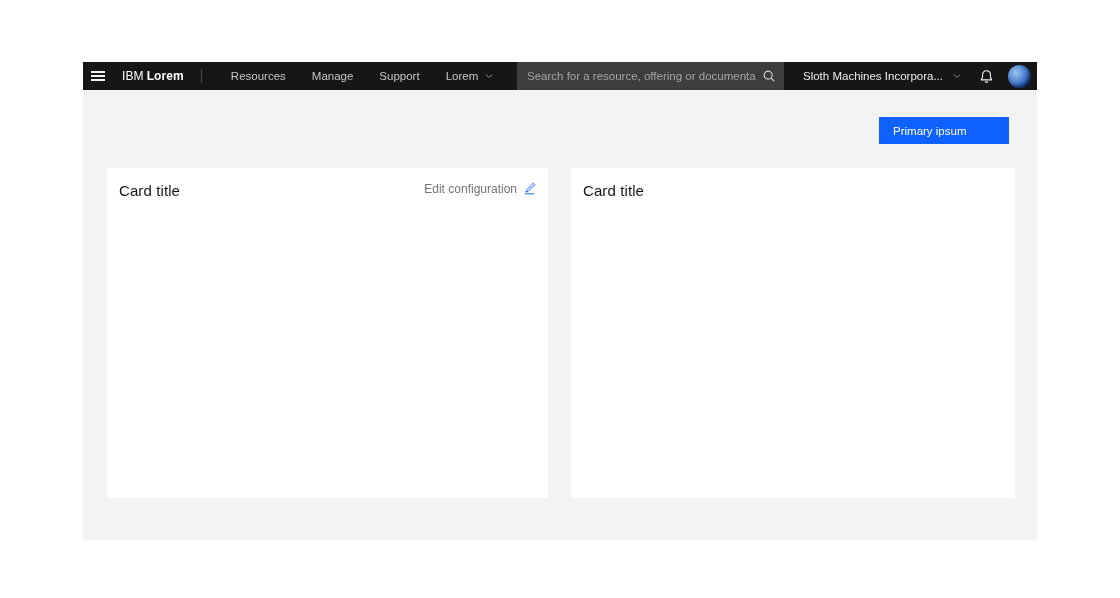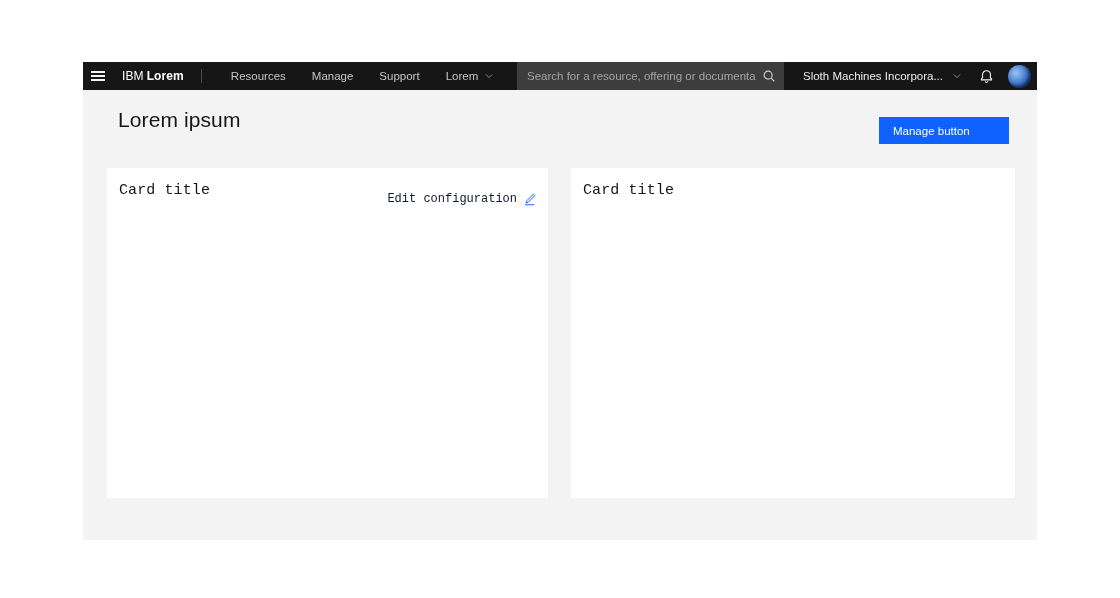--- a/index.html
+++ b/index.html
@@ -72,33 +72,33 @@
     position: absolute; right: 28px; top: 55px;
     width: 130px; height: 27px;
     background: #0f62fe; color: #ffffff; border: none;
     font-size: 11.5px; text-align: left; padding-left: 14px;
     font-family: "Liberation Sans", "DejaVu Sans", sans-serif;
     cursor: pointer;
   }
 
   .cards-row {
     position: absolute; left: 24px; top: 106px; width: 908px; height: 330px;
-    display: flex; gap: 23px; font-family: Liberation Mono, monospace;
+    display: flex; gap: 23px;
   }
   .card {
     background: #ffffff; height: 330px;
     padding: 14px 12px;
   }
   .card-left { width: 441px; }
   .card-right { width: 444px; }
   .card-head { display: flex; align-items: flex-start; justify-content: space-between; }
   .card-title { font-size: 15px; font-weight: 400; color: #161616; letter-spacing: .1px; }
   .card-action {
-    display: flex; align-items: flex-end; gap: 6px; cursor: pointer; margin-top: 10px;
-    color: #0f172a; font-size: 12px; text-decoration: none;
+    display: flex; align-items: flex-start; gap: 6px; cursor: pointer; margin-top: 0;
+    color: #737373; font-size: 12px; text-decoration: none;
   }
 </style>
 </head>
 <body>
 
 <div class="stage">
   <div class="frame">
 
     <div class="topbar">
       <div class="hamburger-btn">
@@ -148,22 +148,21 @@
           <svg width="15" height="15" viewBox="0 0 16 16" fill="none">
             <path d="M8 1.8 c-2.6 0 -4.2 1.9 -4.2 4.4 V9 L2.6 10.8 V11.6 H13.4 V10.8 L12.2 9 V6.2 C12.2 3.7 10.6 1.8 8 1.8 Z" stroke="#f4f4f4" stroke-width="1.15" stroke-linejoin="round"></path>
             <path d="M6.5 13.2 a1.6 1.6 0 0 0 3 0" stroke="#f4f4f4" stroke-width="1.15"></path>
           </svg>
         </span>
       </div>
 
       <div class="avatar" title=""></div>
     </div>
 
-    <h1 class="page-title">Lorem ipsum</h1>
-    <button class="primary-btn">Manage button</button>
+    <button class="primary-btn">Primary ipsum</button>
 
     <div class="cards-row">
       <div class="card card-left">
         <div class="card-head">
           <span class="card-title">Card title</span>
           <a class="card-action">
             <span>Edit configuration</span>
             <span style="display:flex;">
               <svg width="13" height="13" viewBox="0 0 16 16" fill="none">
                 <path d="M12.6 1.6 L14.4 3.4 L6.2 11.6 L3.8 12.2 L4.4 9.8 Z" stroke="#0f62fe" stroke-width="1.2" stroke-linejoin="round"></path>

